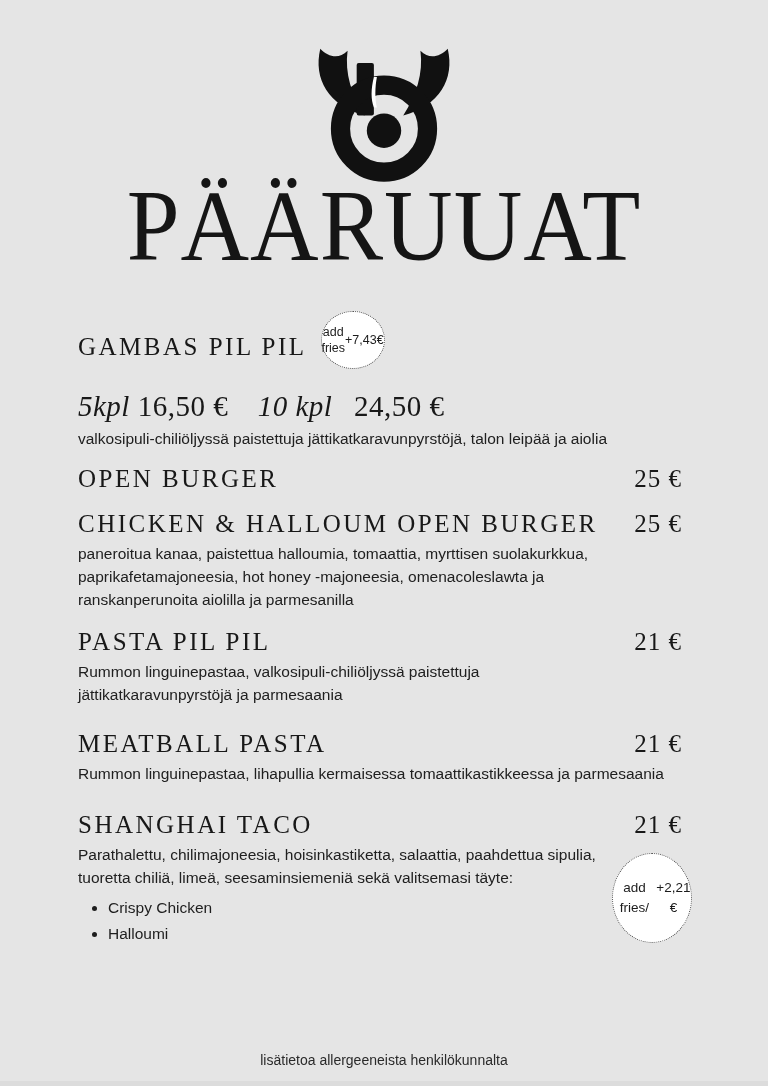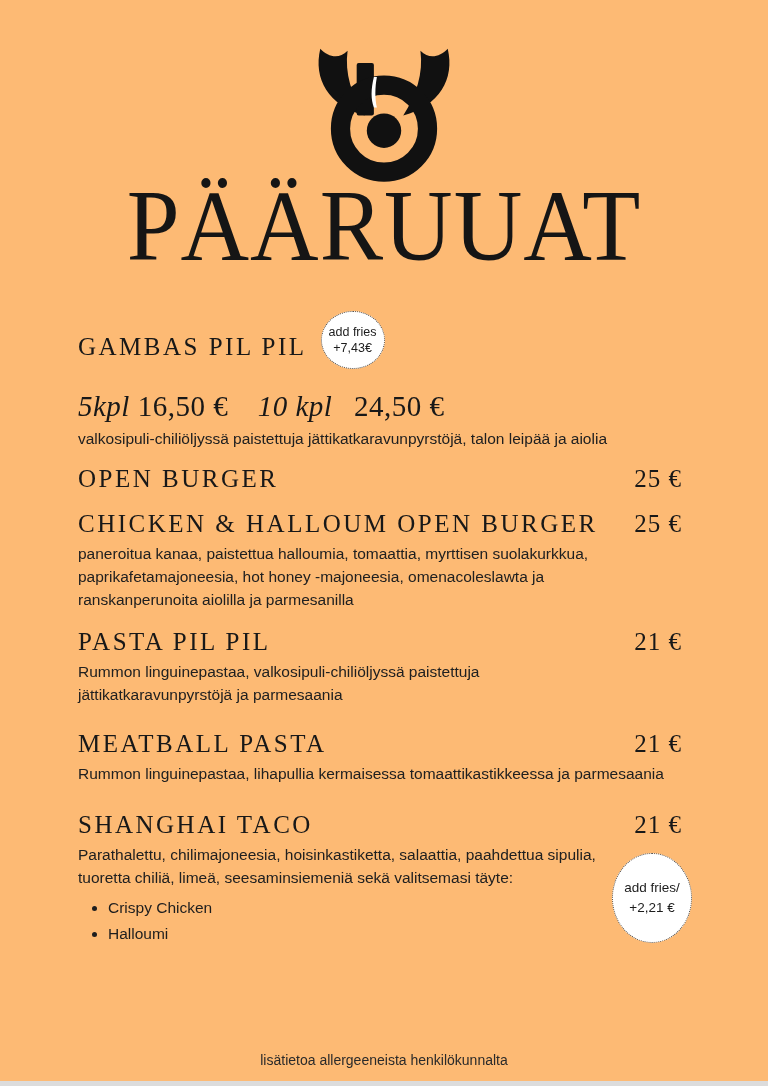--- a/index.html
+++ b/index.html
@@ -4,21 +4,21 @@
 <style>
   * { margin:0; padding:0; box-sizing:border-box; }
   html,body { background:#ffffff; }
   body {
     width:768px; height:1086px;
     font-family:"Liberation Sans", sans-serif;
     color:#1c1c1c;
     position:relative;
     overflow:hidden;
   }
-  .page { position:absolute; inset:0; background:#fdba74; }
+  .page { position:absolute; inset:0; background:#e5e5e5; }
 
   
   .logo-wrap {
     position:absolute; top:46px; left:50%; transform:translateX(-50%);
     width:172px; height:138px;
   }
   .logo-wrap svg { display:block; width:100%; height:100%; }
 
   .main-title {
     position:absolute; top:176px; left:0; width:100%;
@@ -75,21 +75,21 @@
     color:#181818;
     margin-top:21px;
   }
   .priceline .it { font-style:italic; }
   .priceline .sep { display:inline-block; width:14px; }
 
   
   .badge {
     border:1.5px dotted #4a4a4a;
     border-radius:50%;
-    display:flex; flex-direction:column;
+    display:flex; flex-direction:row;
     align-items:center; justify-content:center;
     text-align:center;
     background:#fff;
     color:#1c1c1c;
   }
   .badge-gambas {
     width:64px; height:58px;
     font-size:12.5px; line-height:16px;
     margin-left:14px; margin-top:-22px;
     flex:0 0 auto;

